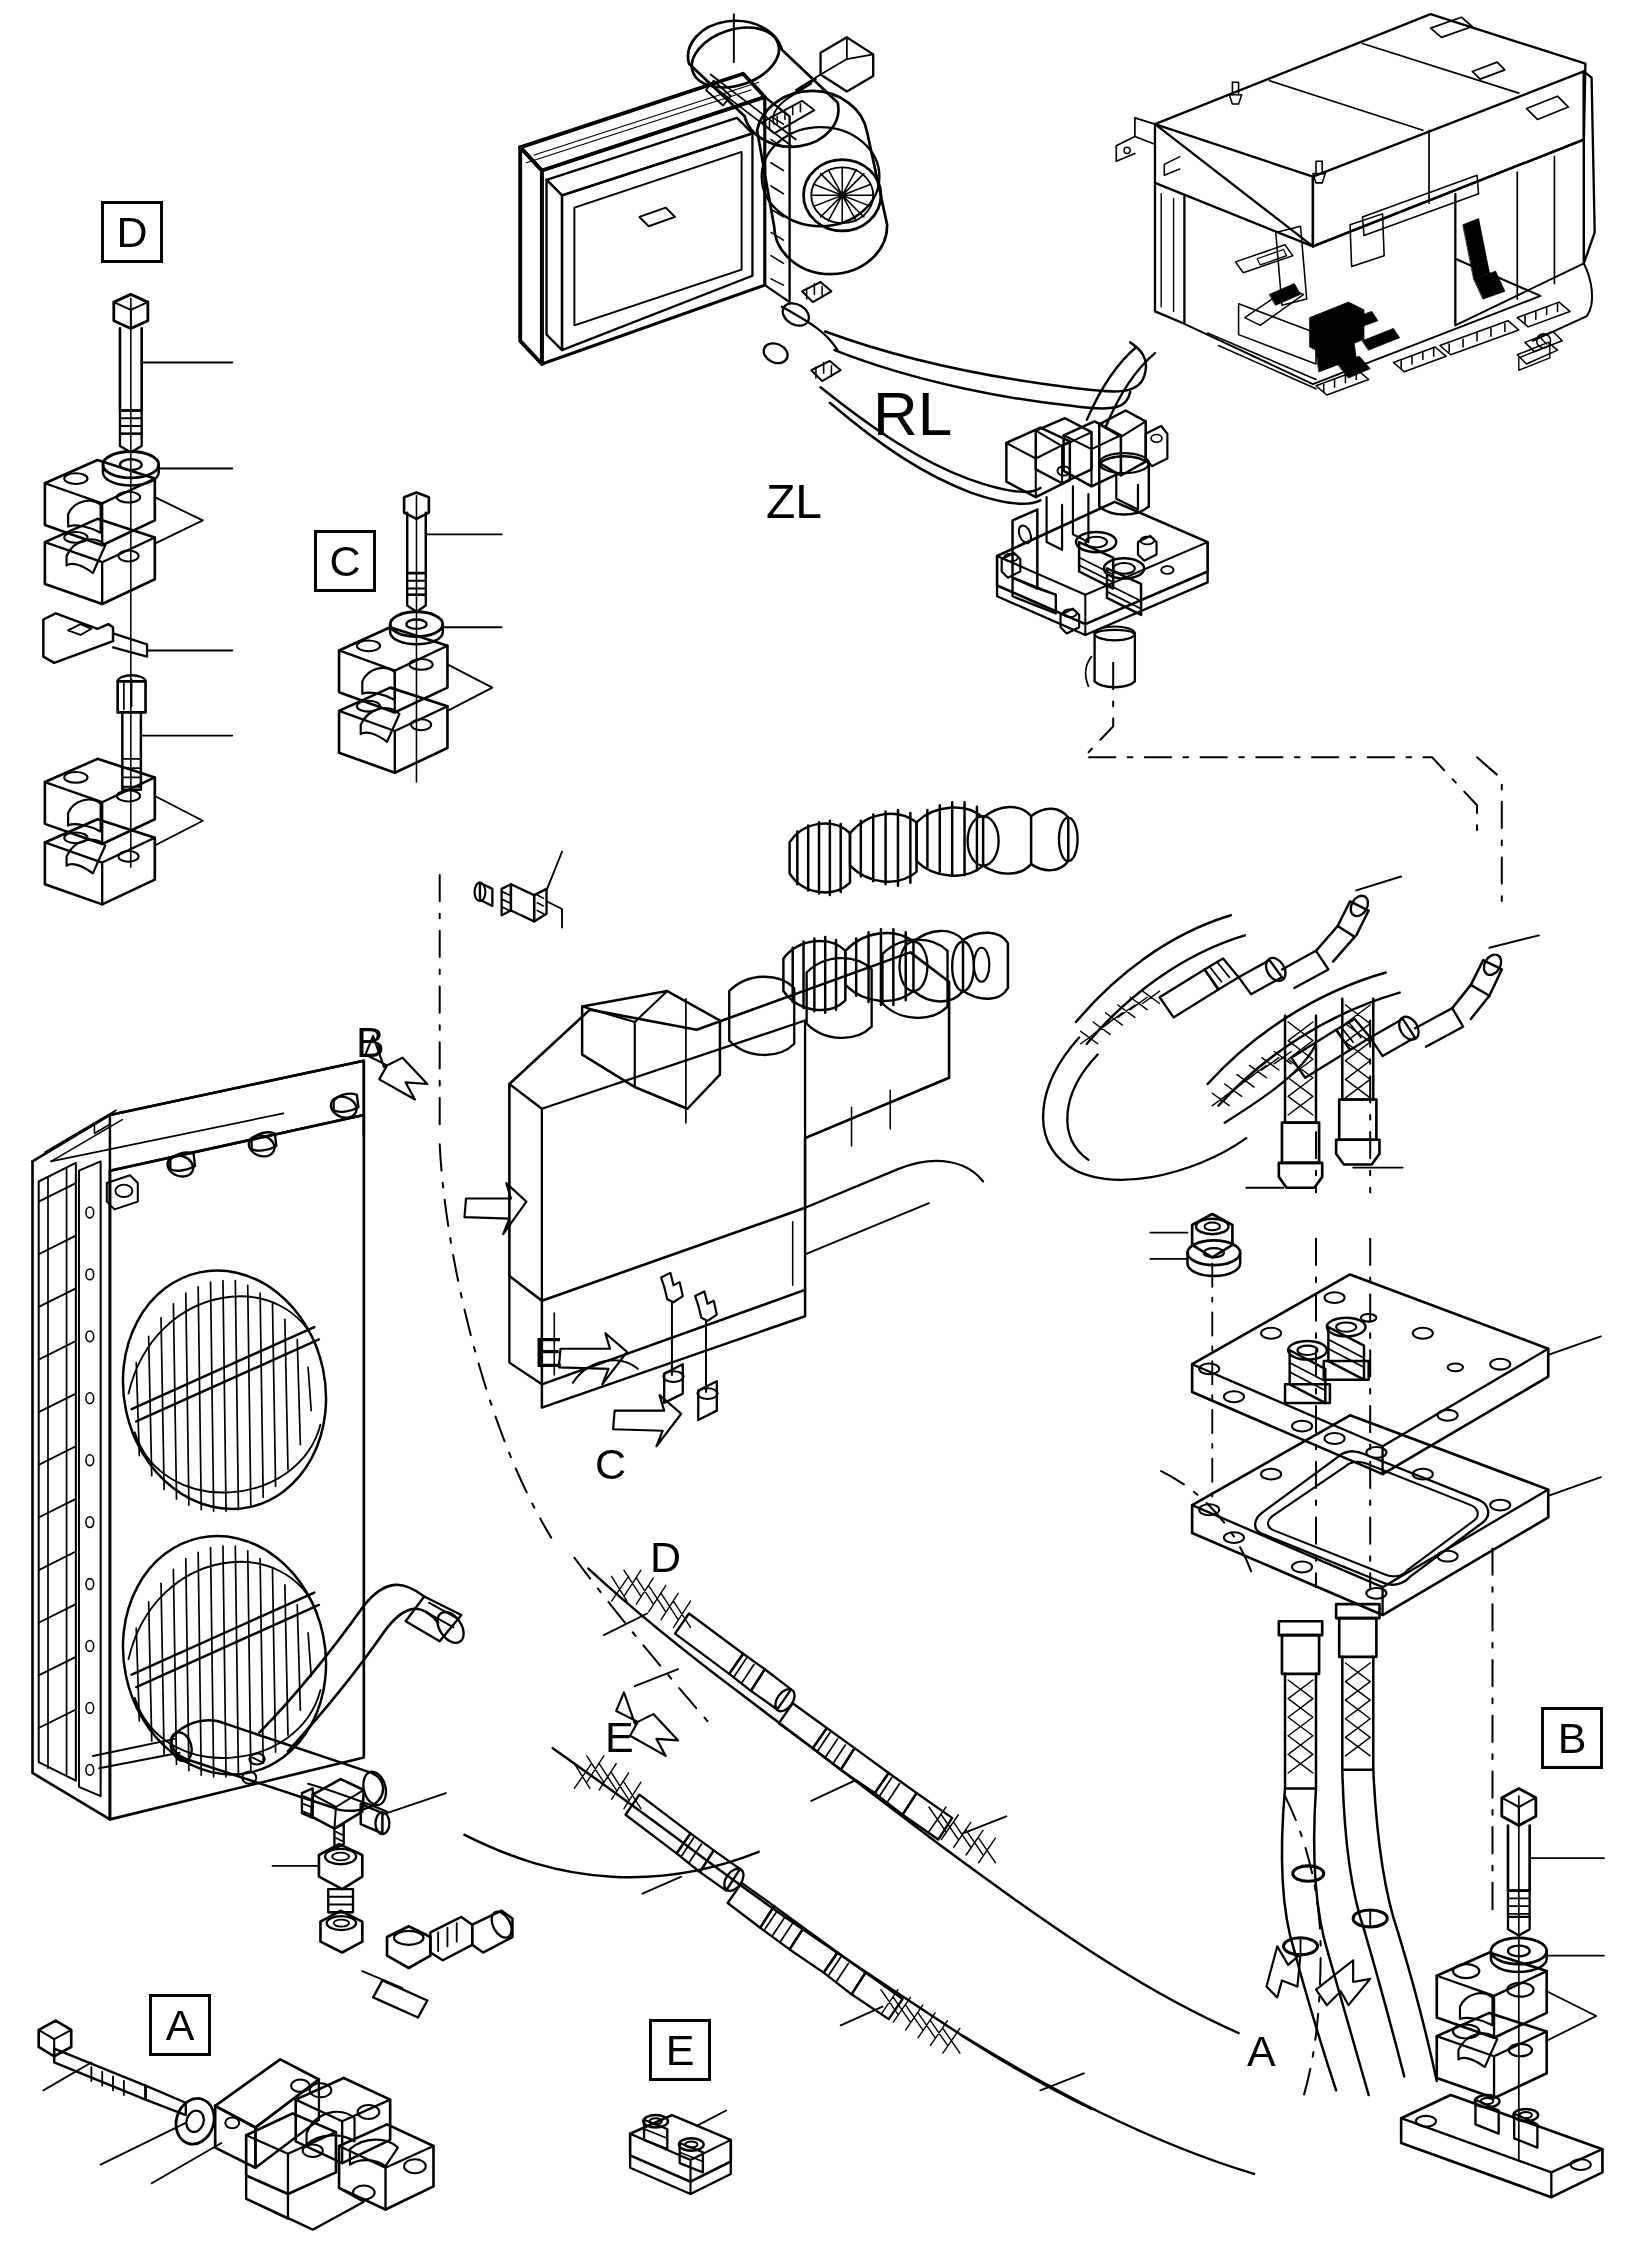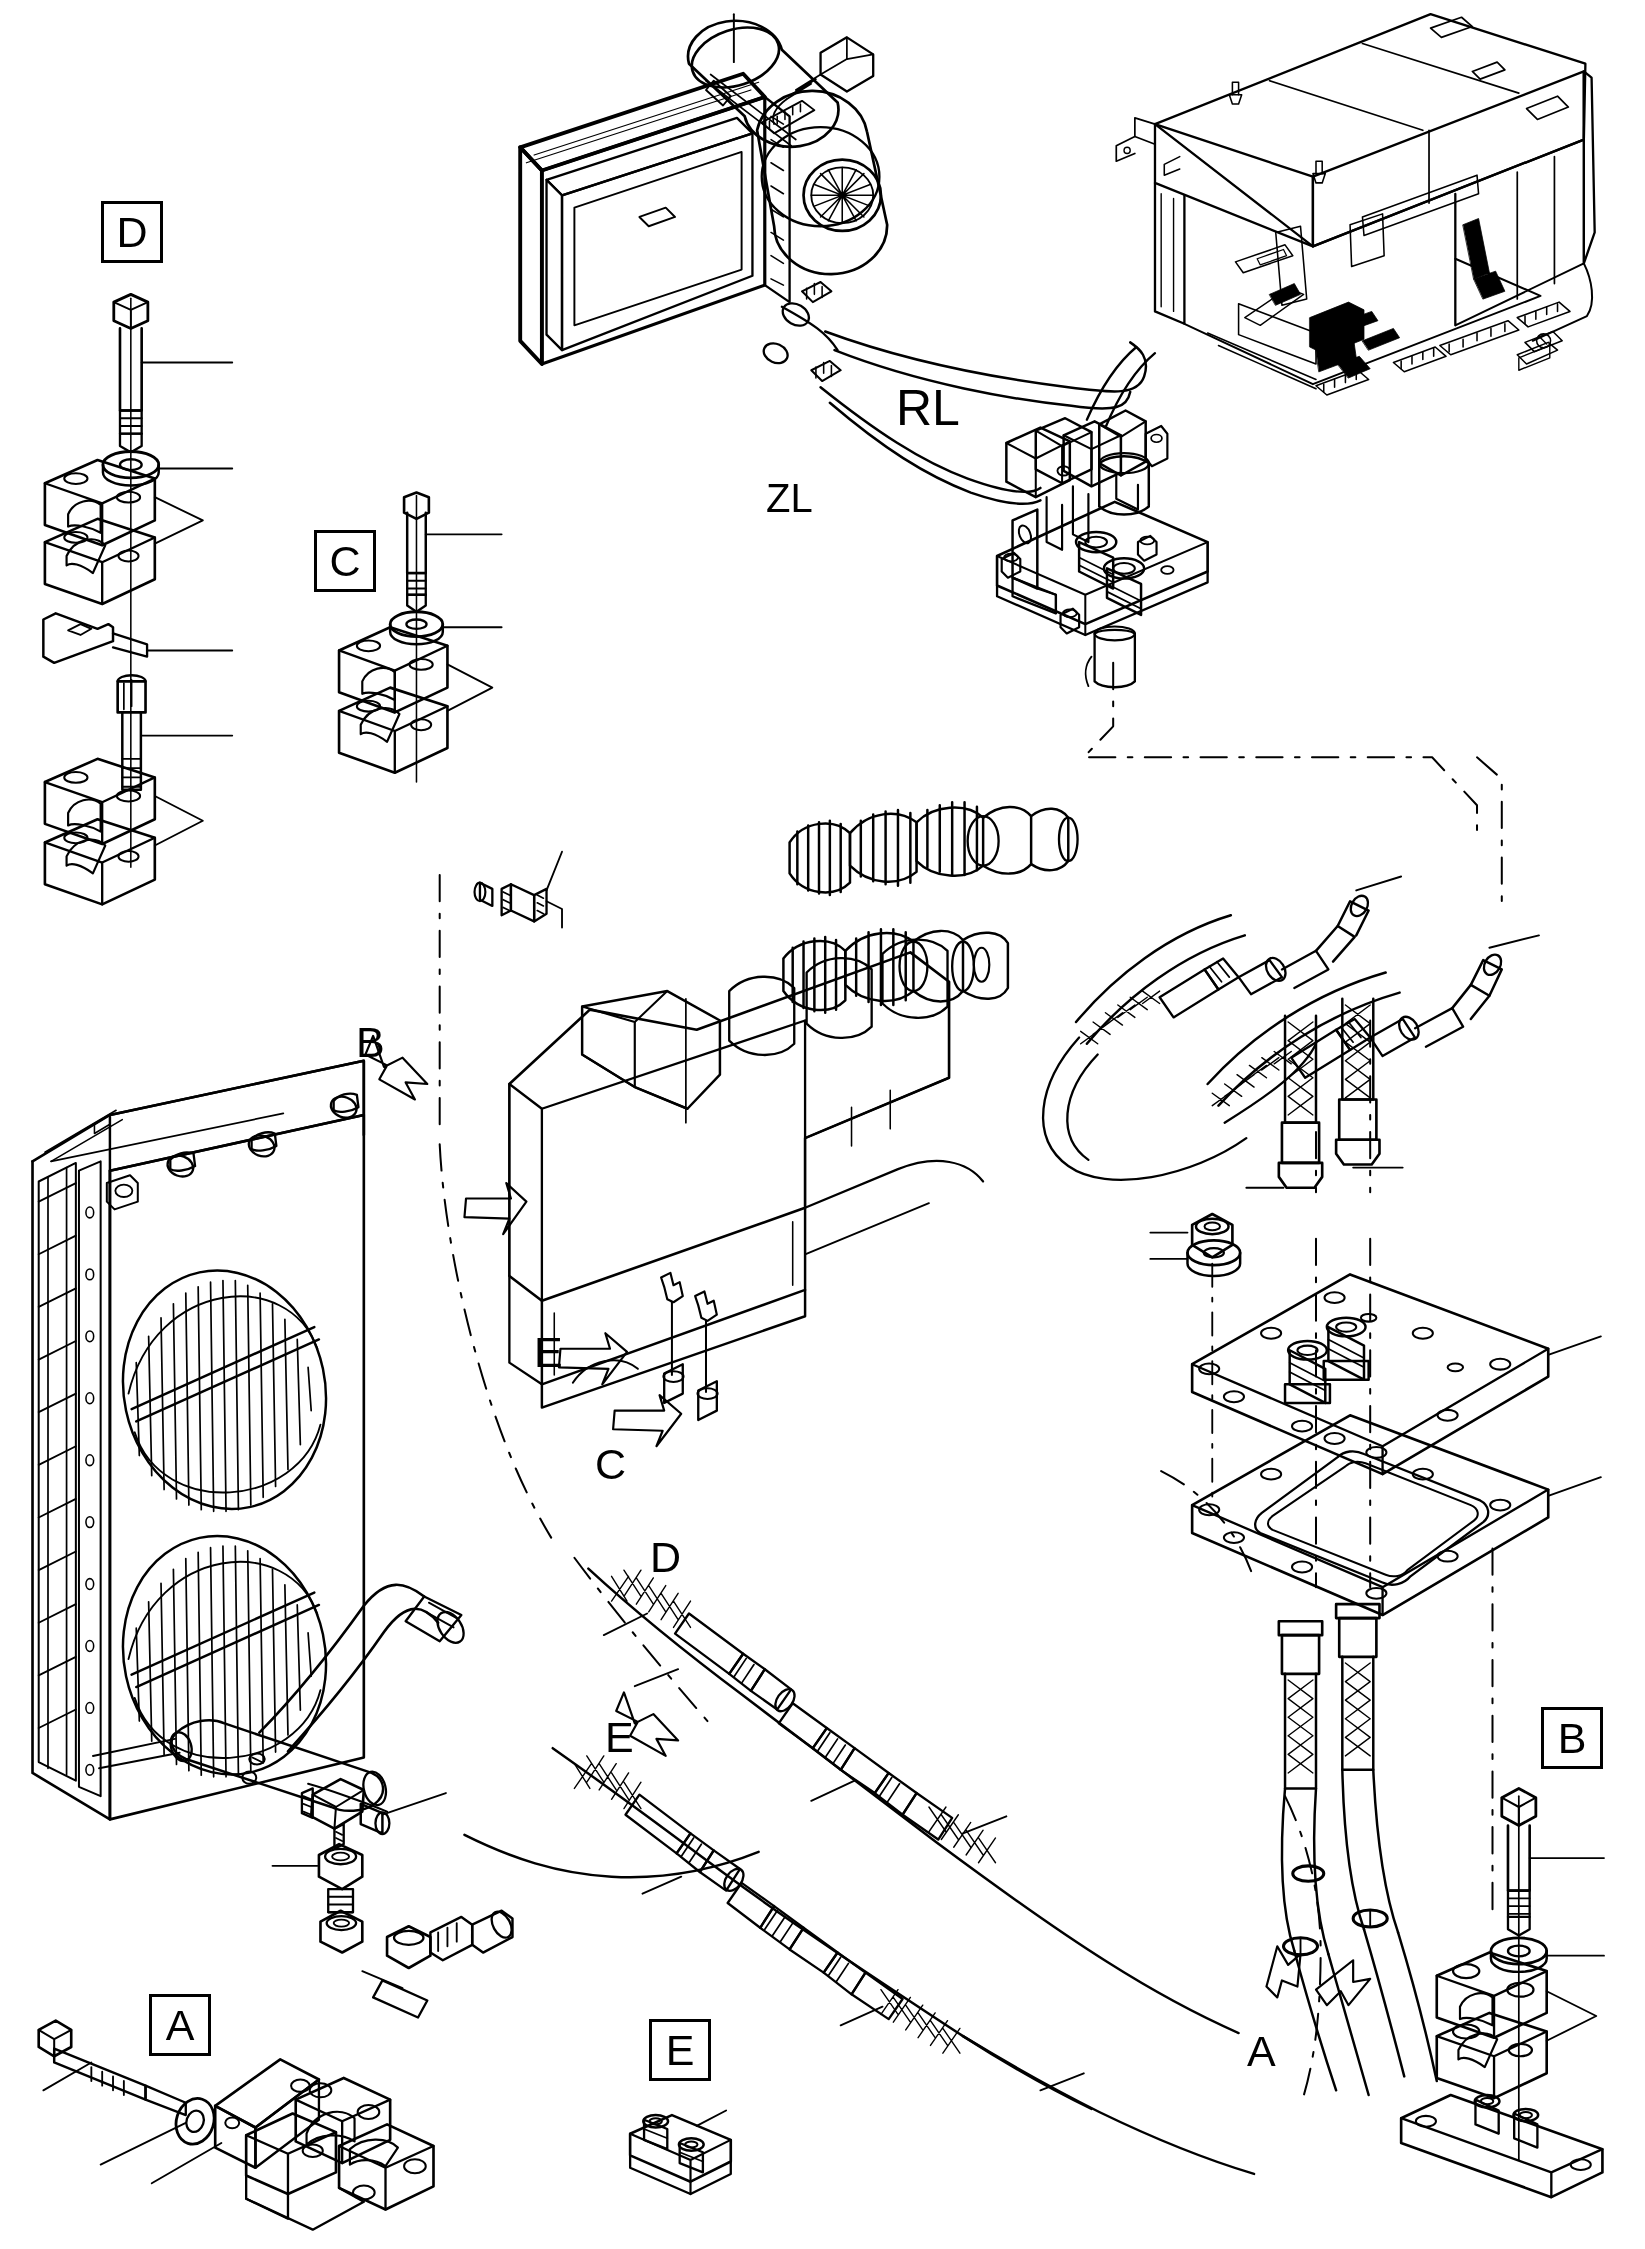--- a/index.html
+++ b/index.html
@@ -886,18 +886,18 @@
 <div class="arrowlbl" style="left:534px;top:1328px;font-size:43px;">E</div>
 
 <div class="arrowlbl" style="left:595px;top:1440px;font-size:43px;">C</div>
 
 <div class="arrowlbl" style="left:650px;top:1533px;font-size:43px;">D</div>
 
 <div class="arrowlbl" style="left:605px;top:1713px;font-size:43px;">E</div>
 
 <div class="arrowlbl" style="left:1247px;top:2027px;font-size:43px;">A</div>
 
-<div class="lbl" style="left:896px;top:383px;font-size:50px;">RL</div>
-
-<div class="lbl" style="left:766px;top:478px;font-size:40px;">ZL</div>
+<div class="lbl" style="left:873px;top:383px;font-size:62px;">RL</div>
+
+<div class="lbl" style="left:766px;top:478px;font-size:48px;">ZL</div>
 
 </div>
 
 
 </body></html>

